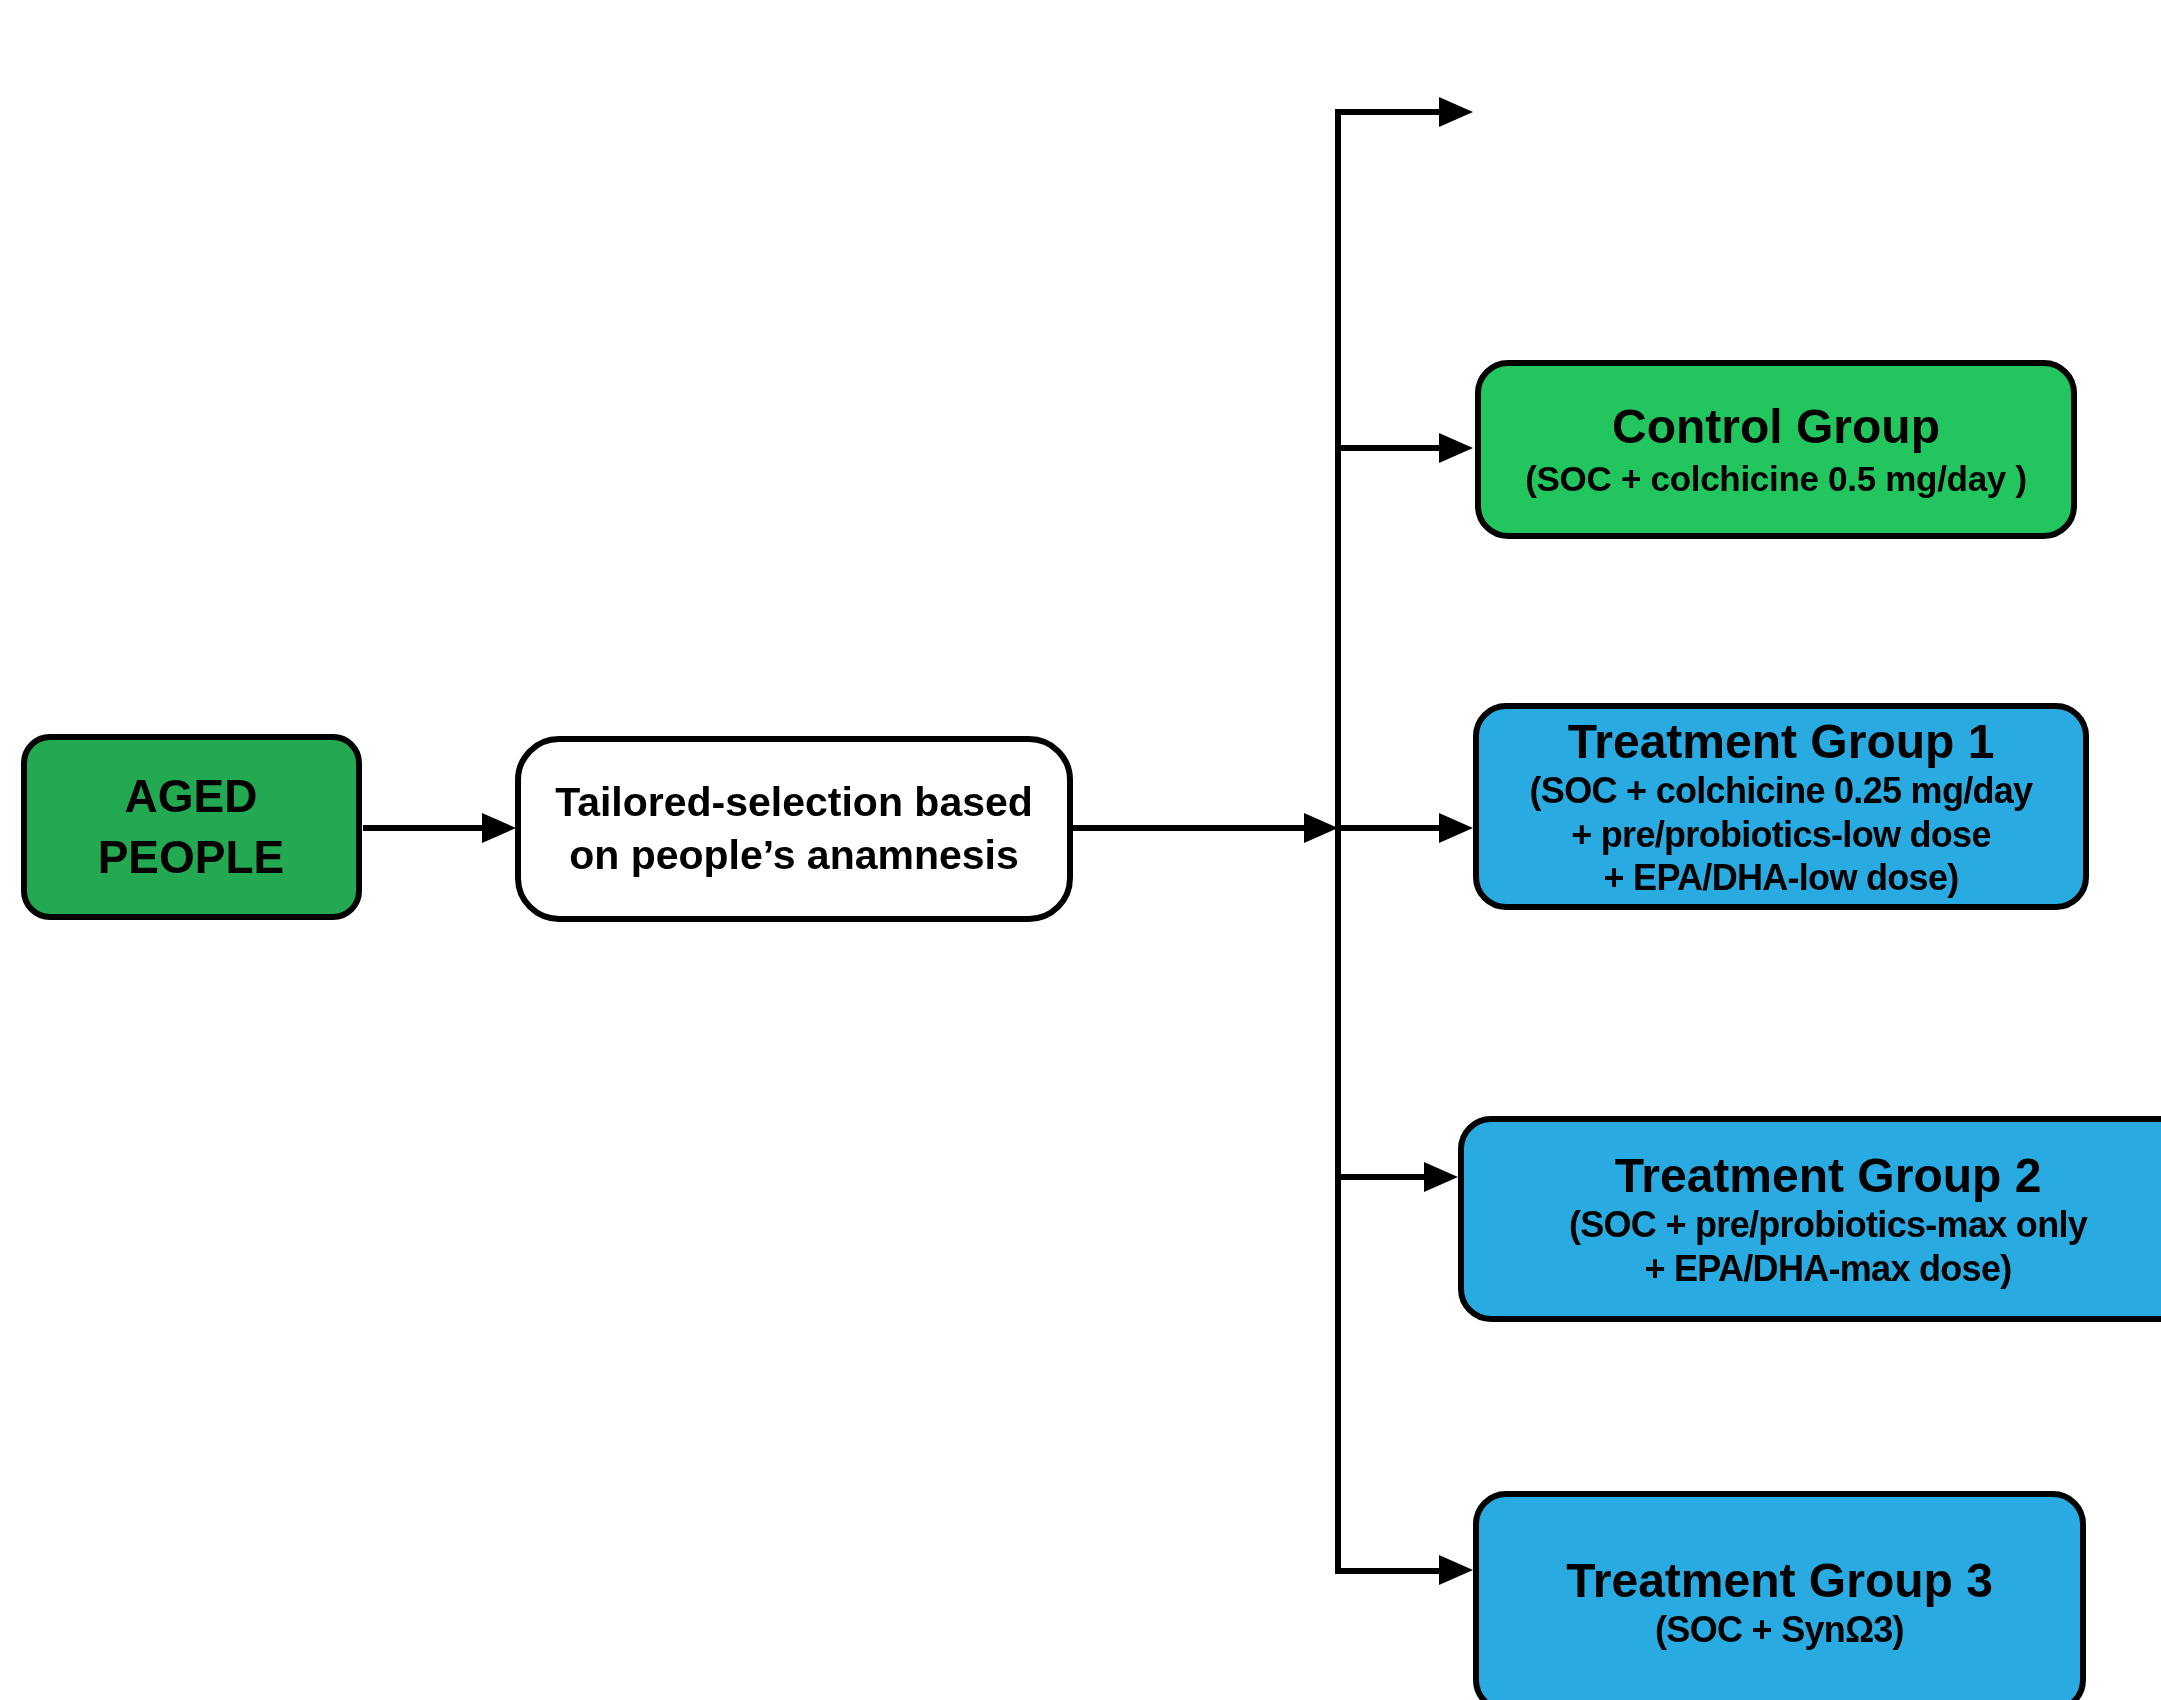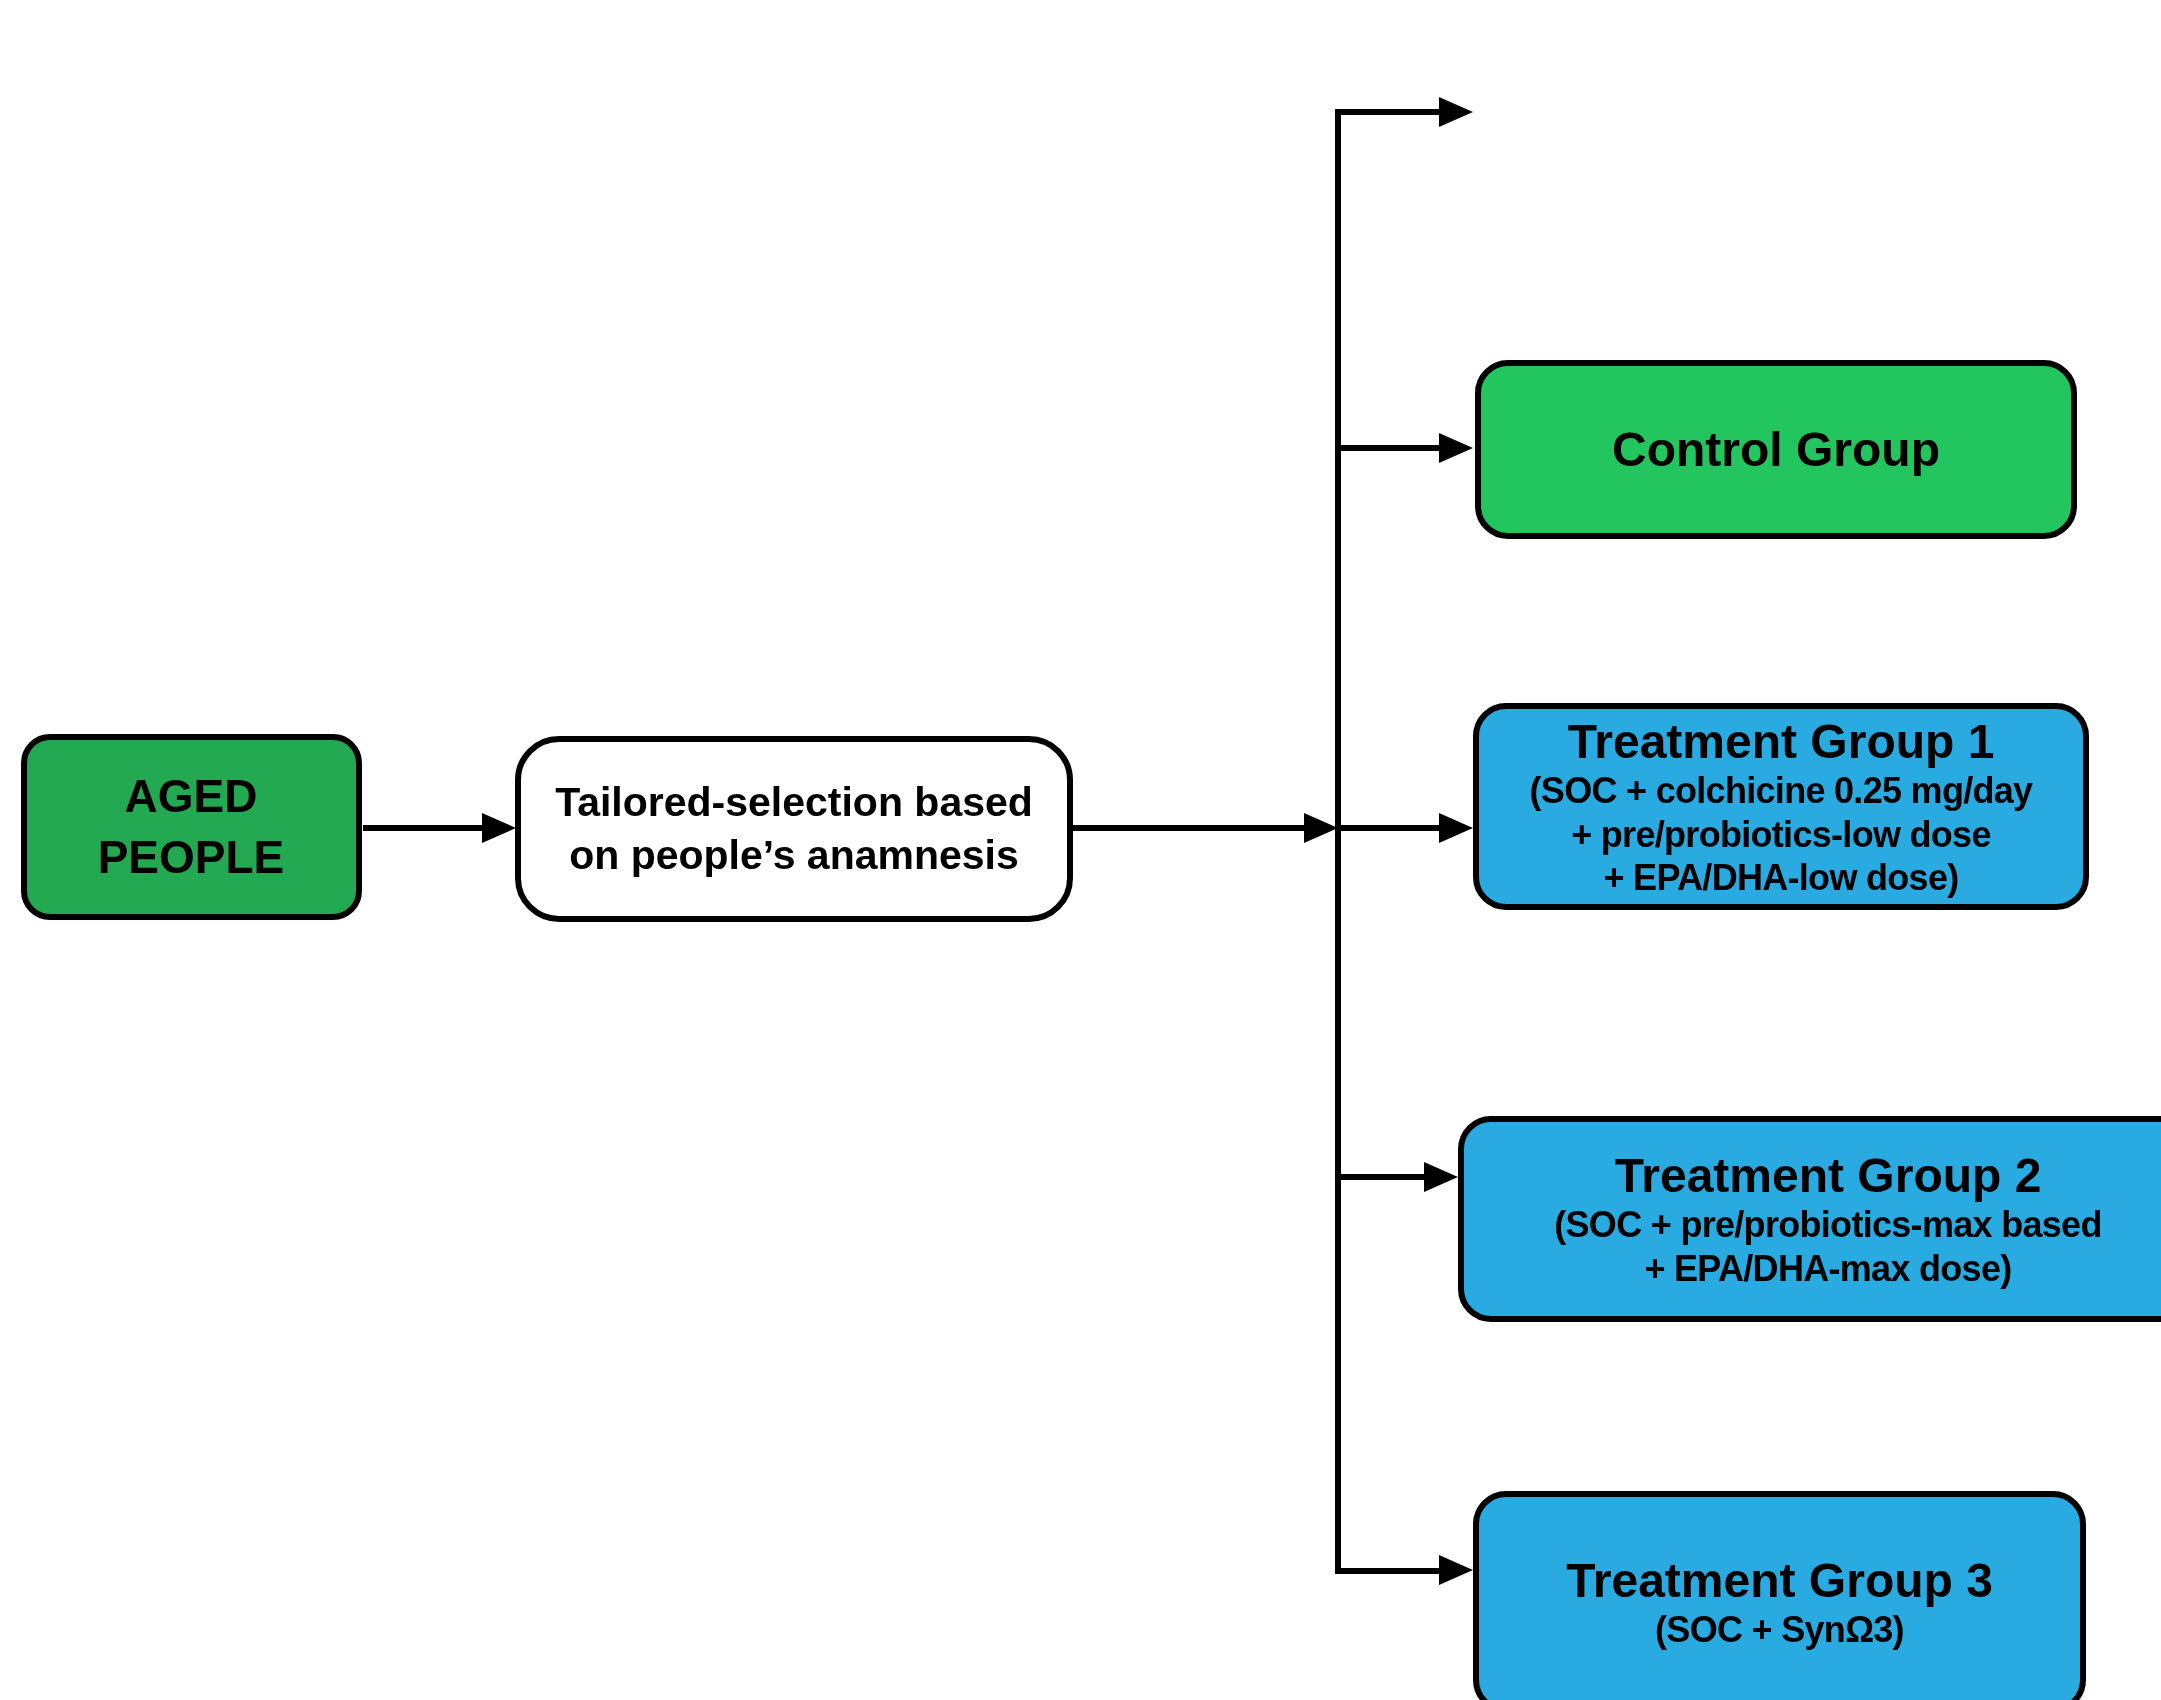--- a/index.html
+++ b/index.html
@@ -113,32 +113,33 @@
   </div>
 
   <div class="node node-selection" style="background-color: rgb(255, 255, 255);">
     <div class="t-mid">Tailored-selection based</div>
     <div class="t-mid">on people’s anamnesis</div>
   </div>
 
 
   <div class="node node-control" style="background-color: #22c55e;">
     <div class="t-title">Control Group</div>
+    <div class="t-sub">(SOC + colchicine 0.5 mg/day )</div>
   </div>
 
   <div class="node node-t1" style="background-color: rgb(41, 171, 226);">
     <div class="t-title">Treatment Group 1</div>
     <div class="t-sub3">(SOC + colchicine 0.25 mg/day</div>
     <div class="t-sub3">+ pre/probiotics-low dose</div>
     <div class="t-sub3">+ EPA/DHA-low dose)</div>
   </div>
 
   <div class="node node-t2" style="background-color: rgb(41, 171, 226);">
     <div class="t-title">Treatment Group 2</div>
-    <div class="t-sub3">(SOC + pre/probiotics-max based</div>
+    <div class="t-sub3">(SOC + pre/probiotics-max only</div>
     <div class="t-sub3">+ EPA/DHA-max dose)</div>
   </div>
 
   <div class="node node-t3" style="background-color: rgb(41, 171, 226);">
     <div class="t-title">Treatment Group 3</div>
     <div class="t-sub3">(SOC + SynΩ3)</div>
   </div>
 
   <div class="hline arrow-aged-line"></div>
   <div class="ahead arrow-aged-head"></div>

